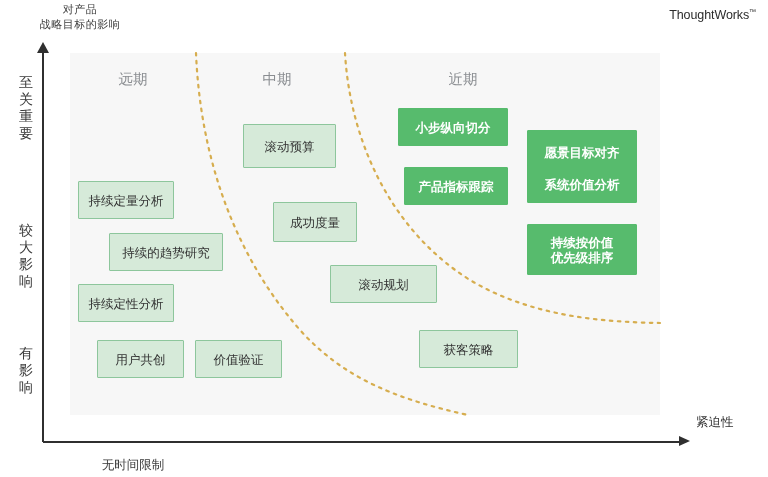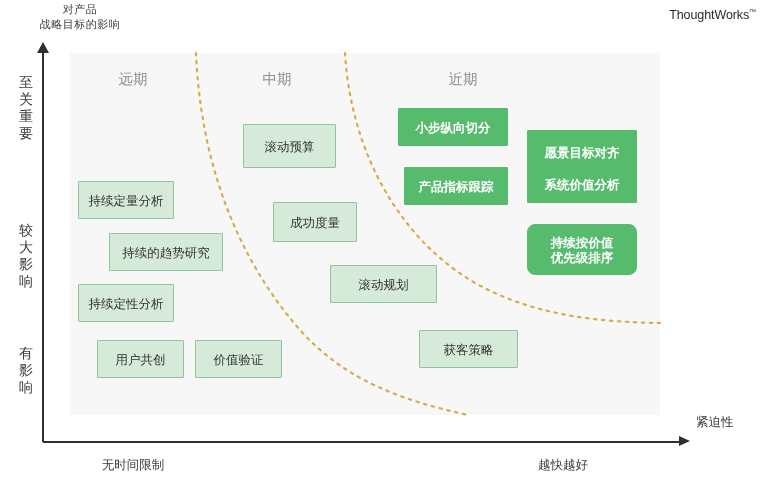--- a/index.html
+++ b/index.html
@@ -132,21 +132,20 @@
 
   <div class="ylab" style="left:15px; top:74px;">至关重要</div>
   <div class="ylab" style="left:15px; top:222px;">较大影响</div>
   <div class="ylab" style="left:15px; top:345px;">有影响</div>
 
   <div class="colhead" style="left:88px;  top:70px; width:90px;">远期</div>
   <div class="colhead" style="left:232px; top:70px; width:90px;">中期</div>
   <div class="colhead" style="left:408px; top:70px; width:110px;">近期</div>
 
   <div class="xlab" style="left:70px;  width:126px;">无时间限制</div>
-  <div class="xlab" style="left:498px; width:130px;">越快越好</div>
 
   <svg class="curves">
     <path d="M 196 53 C 200 150, 230 250, 300 330 C 345 380, 400 400, 468 415" fill="none" stroke="#d6ad4e" stroke-width="2.2" stroke-linecap="round" stroke-dasharray="2.5 5.5"></path>
     <path d="M 345 53 C 350 140, 390 230, 470 280 C 530 316, 600 322, 660 323" fill="none" stroke="#d6ad4e" stroke-width="2.2" stroke-linecap="round" stroke-dasharray="2.5 5.5"></path>
   </svg>
 
   <div class="box light" style="left:78px;  top:181px; width:96px;  height:38px;">
       <span>持续定量分析</span>
     </div>
   <div class="box light" style="left:109px; top:233px; width:114px; height:38px;">
@@ -180,16 +179,16 @@
     </div>
   <div class="box dark" style="left:527px; top:100px; width:110px; height:44px;margin-top:30px;">
       <span>愿景目标对齐</span>
     </div>
   <div class="box dark" style="left:404px; top:167px; width:104px; height:38px;">
       <span>产品指标跟踪</span>
     </div>
   <div class="box dark" style="left:527px; top:165px; width:110px; height:38px;">
       <span>系统价值分析</span>
     </div>
-  <div class="box dark" style="left:527px; top:224px; width:110px; height:51px; white-space:pre-line;border-radius:8px;"><span>持续按价值
+  <div class="box dark" style="left:527px; top:224px; width:110px; height:51px; white-space:pre-line;"><span>持续按价值
 优先级排序</span></div>
 
 </div>
 
 </body></html>

